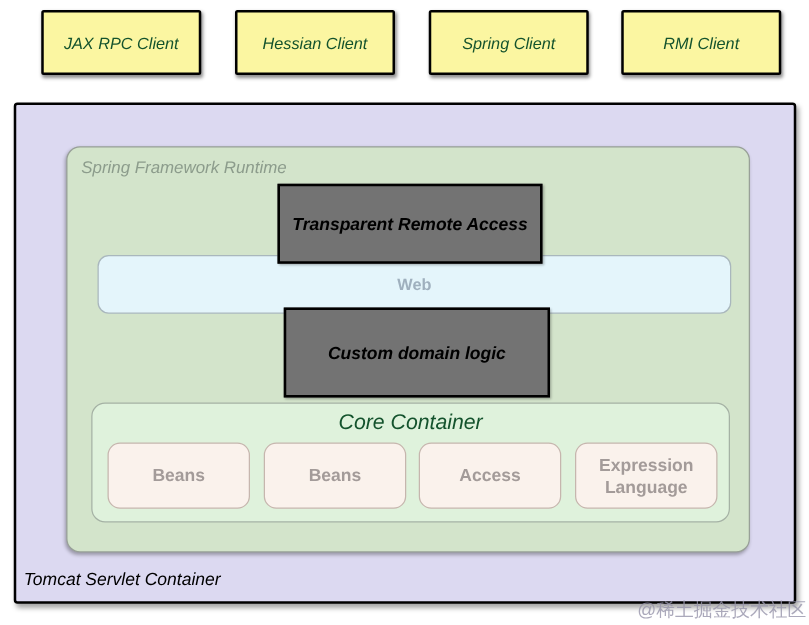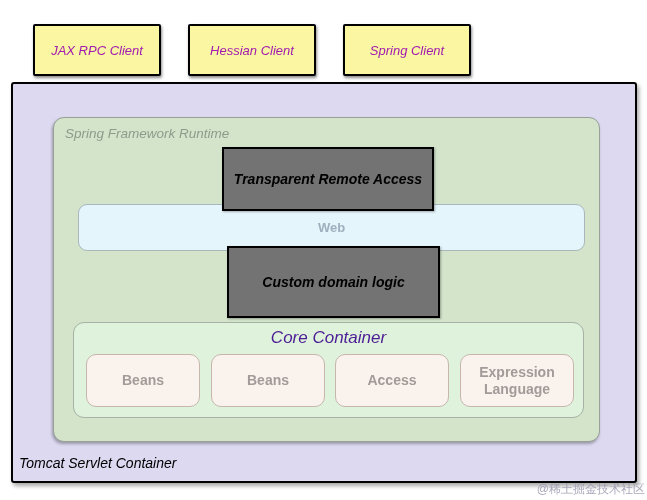--- a/index.html
+++ b/index.html
@@ -2,25 +2,25 @@
 <html><head>
 <meta charset="utf-8">
 <style>
   html,body{margin:0;padding:0;background:#ffffff;}
   .stage{
     position:relative;width:647px;height:500px;overflow:hidden;
     background:#ffffff;
     font-family:"Liberation Sans", sans-serif;
   }
   .client-box{
-    position:absolute;top:24px;width:128px;height:52px;
+    position:absolute;top:8px;width:128px;height:52px;
     background:#FBF6A1;border:2px solid #000;border-radius:2px;
     box-shadow:1px 2px 3px rgba(0,0,0,0.45);
     display:flex;align-items:center;justify-content:center;
-    font-style:italic;font-size:13px;color:#a21caf;box-sizing:border-box;
+    font-style:italic;font-size:13px;color:#14532d;box-sizing:border-box;
     text-align:center;
   }
   .outer-container{
     position:absolute;left:11px;top:82px;width:626px;height:401px;
     background:#DCD9F1;border:2px solid #000;border-radius:3px;
     box-shadow:2px 3px 4px rgba(0,0,0,0.35);box-sizing:border-box;
   }
   .runtime{
     position:absolute;left:53px;top:117px;width:547px;height:325px;
     background:#D3E4CB;border:1px solid #98A098;border-radius:11px;
@@ -46,48 +46,49 @@
   }
   .remote-access{left:222px;top:147px;width:212px;height:64px;}
   .domain-logic{left:227px;top:246px;width:213px;height:72px;}
   .core-container{
     position:absolute;left:73px;top:322px;width:511px;height:96px;
     background:#DFF2DC;border:1px solid #A5B2A5;border-radius:11px;
     box-sizing:border-box;z-index:1;
   }
   .core-container-label{
     position:absolute;top:5px;left:0;width:100%;text-align:center;
-    font-style:italic;font-size:17px;color:#4c1d95;
+    font-style:italic;font-size:17px;color:#14532d;
   }
   .module-box{
     position:absolute;top:31px;width:114px;height:53px;
     background:#FAF2EC;border:1.5px solid #C6B6AE;border-radius:10px;
     display:flex;align-items:center;justify-content:center;
     font-weight:bold;font-size:14px;color:#A39B99;box-sizing:border-box;
     text-align:center;line-height:1.2;padding:0 6px;
   }
   .tomcat-label{
     position:absolute;left:19px;top:455px;
     font-weight:normal;font-style:italic;font-size:14px;color:#000;
     z-index:4;
   }
   .watermark{
     position:absolute;right:2px;bottom:2px;
-    font-size:12px;color:rgba(150,148,170,0.8);
+    font-size:15px;color:rgba(150,148,170,0.8);
     z-index:5;
   }
 </style>
 </head>
 <body>
 
 <div class="stage">
 
   <div class="client-box" style="left:33px">JAX RPC Client</div>
   <div class="client-box" style="left:188px">Hessian Client</div>
   <div class="client-box" style="left:343px">Spring Client</div>
+  <div class="client-box" style="left:497px">RMI Client</div>
 
   <div class="outer-container"></div>
 
   <div class="runtime">
     <span class="runtime-label">Spring Framework Runtime</span>
   </div>
 
   <div class="web-bar">Web</div>
 
   <div class="yellow-overlay remote-access">Transparent Remote Access</div>

